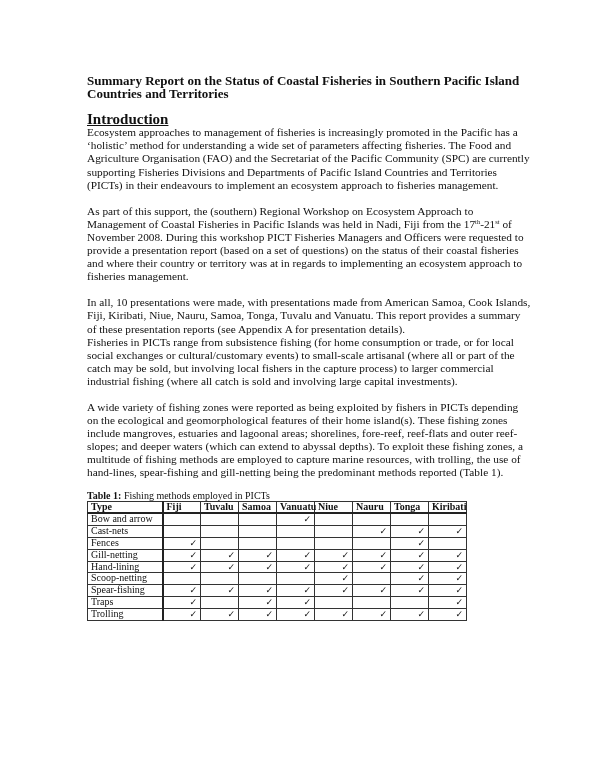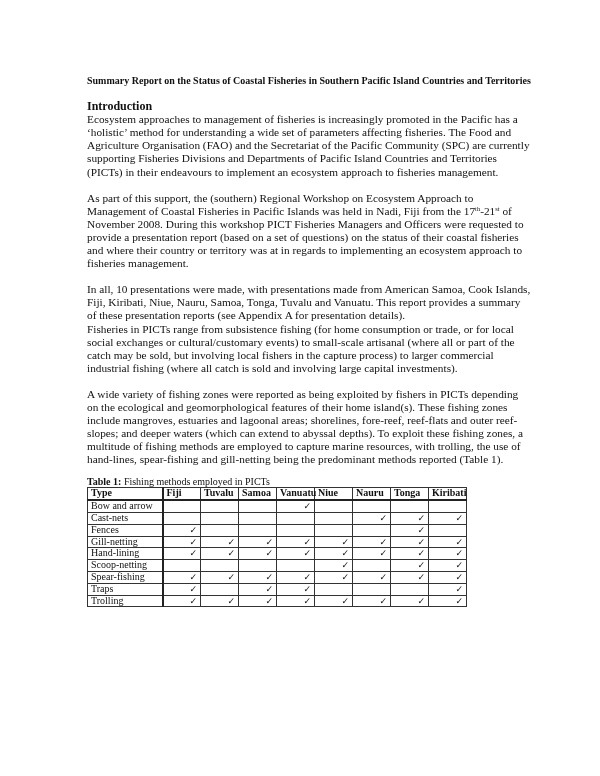--- a/index.html
+++ b/index.html
@@ -1,21 +1,21 @@
 <!DOCTYPE html>
 <html><head>
 <meta charset="utf-8">
 <style>
   html, body { margin: 0; padding: 0; background: #ffffff; }
   body { width: 600px; height: 776px; position: relative; overflow: hidden;
          font-family: "Liberation Serif", "DejaVu Serif", serif; color: #111; }
   .page { position: absolute; left: 87px; top: 74px; width: 445px; font-size: 11.3px; line-height: 13.1px; }
-  .title { font-weight: bold; margin: 0; font-size: 10px; line-height: 13.1px; }
+  .title { font-weight: bold; margin: 0; font-size: 13px; line-height: 13.1px; }
   .author { margin: 13px 0 0 0; }
-  h2 { font-size: 12px; font-weight: bold; margin: 13px 0 0 0; line-height: 13.1px; }
+  h2 { font-size: 15px; font-weight: bold; margin: 13px 0 0 0; line-height: 13.1px; text-decoration: underline; }
   p { margin: 0; text-align: left; }
   p.gap { margin-top: 13px; }
   sup { font-size: 6.5px; line-height: 0; vertical-align: 4px; }
   .caption { margin-top: 10px; font-size: 10px; line-height: 11px; }
   .caption b { font-weight: bold; }
   table { border-collapse: collapse; margin-top: 0; width: 380px; font-size: 10px; table-layout: fixed; }
   th, td { border: 1px solid #333; height: 10.8px; padding: 0 3px; line-height: 10.8px; }
   th { font-weight: bold; text-align: left; }
   td.chk { text-align: right; font-size: 9px; }
   th.type, td.type { border-right: 2px solid #222; }

